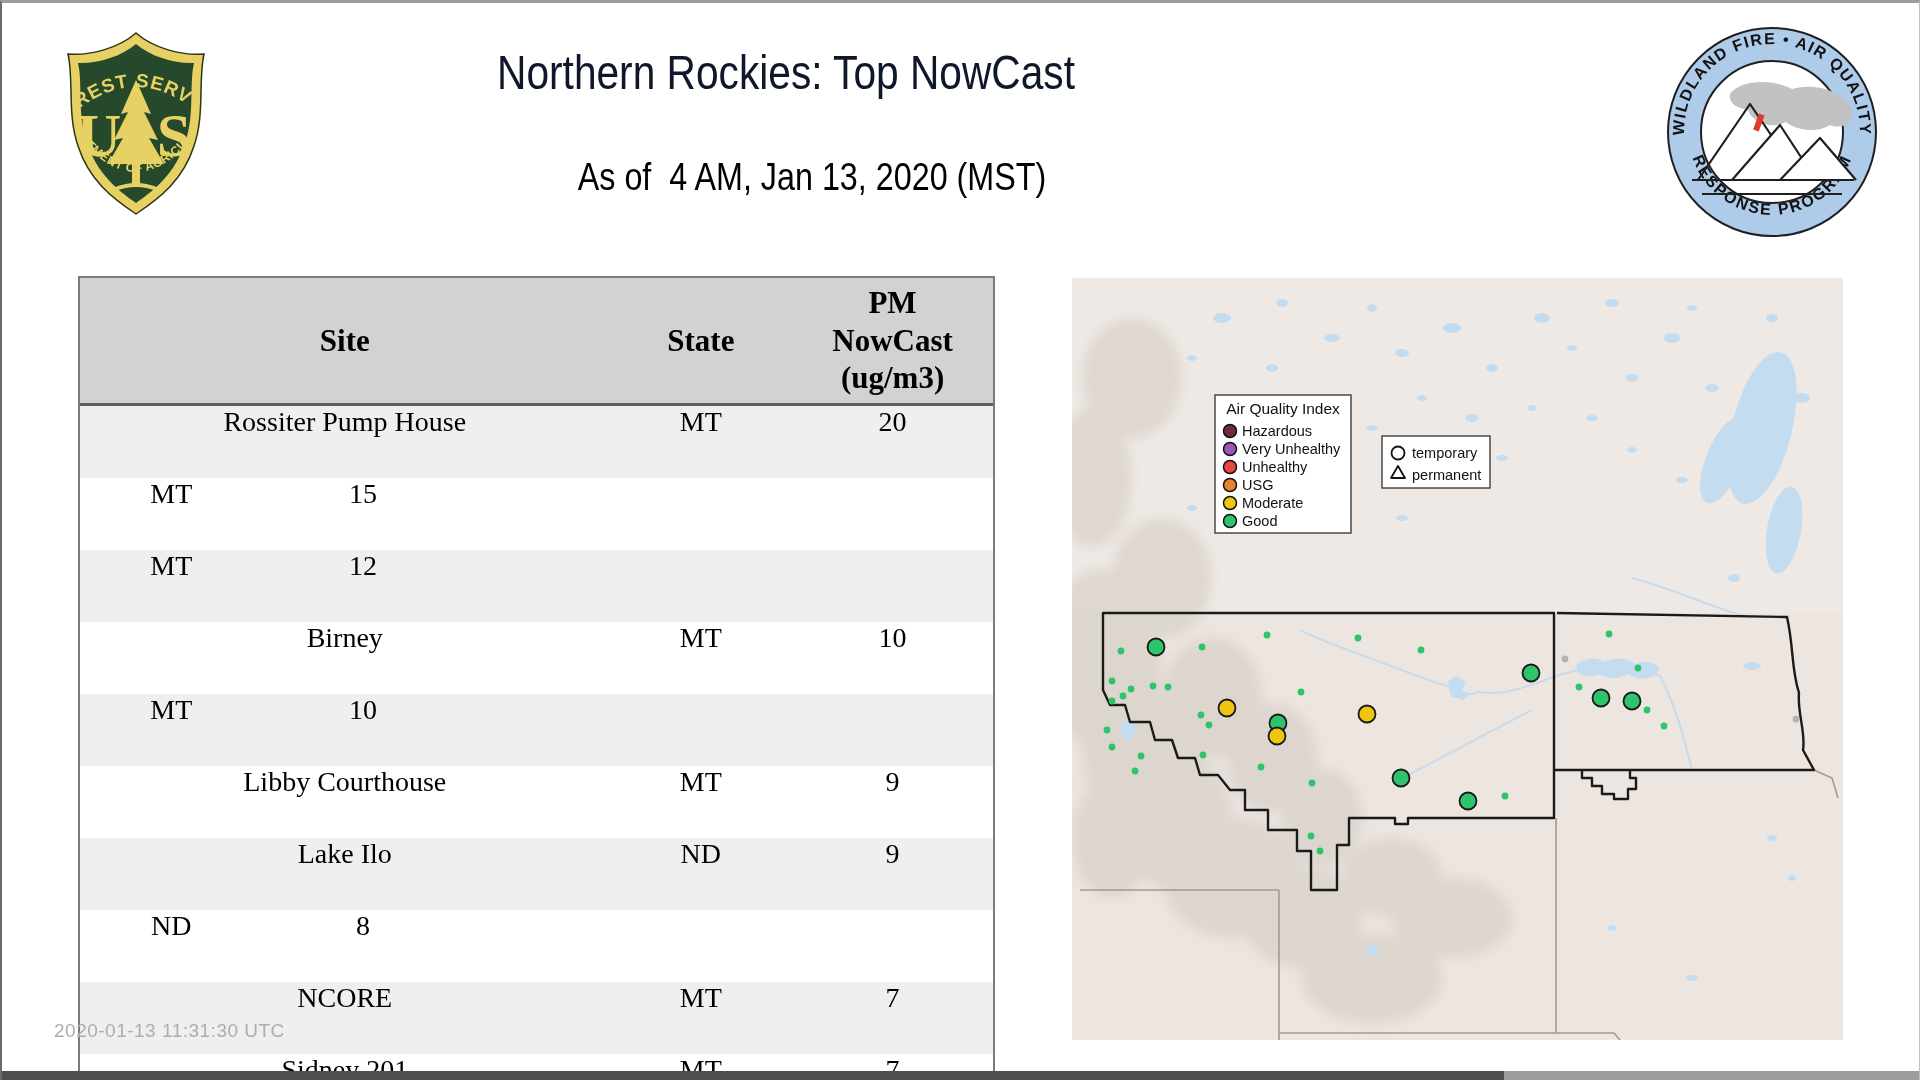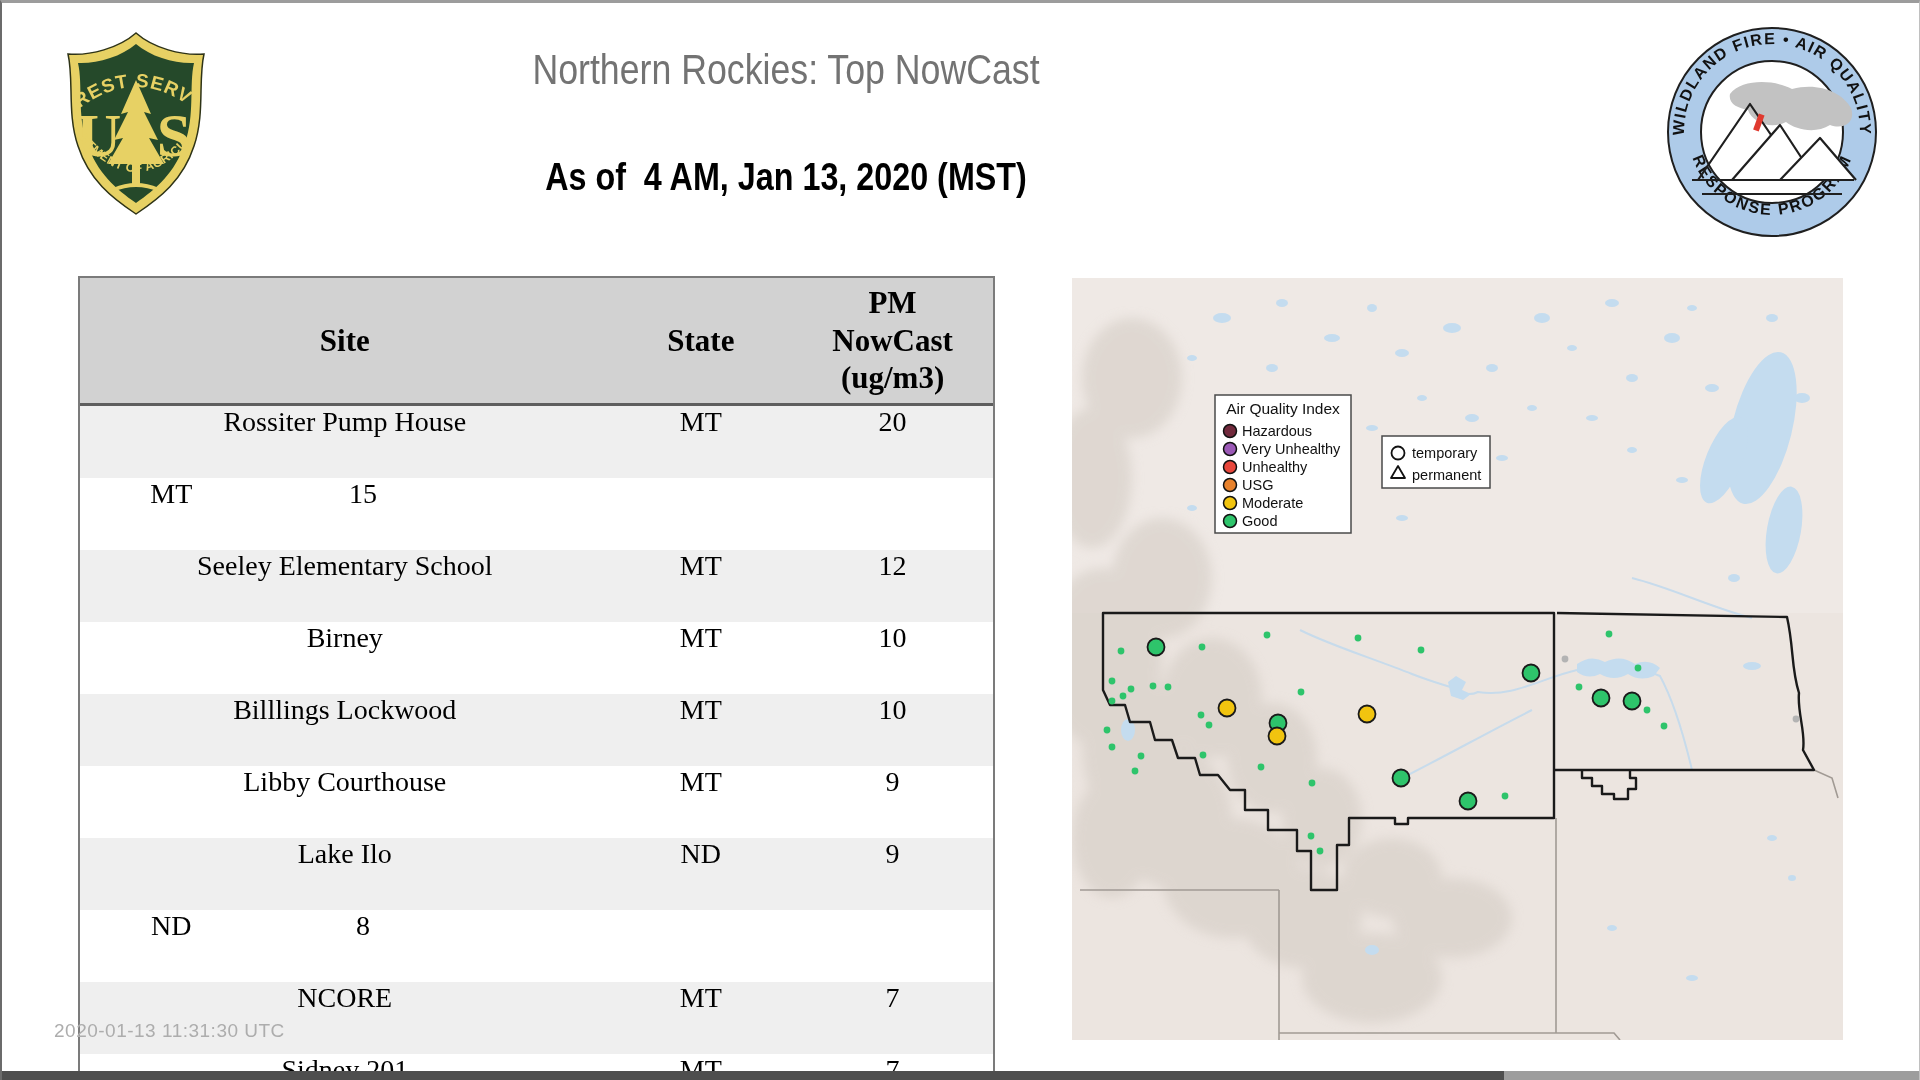--- a/index.html
+++ b/index.html
@@ -5,26 +5,26 @@
   html,body{margin:0;padding:0;}
   body{
     width:1920px;height:1080px;position:relative;background:#ffffff;
     font-family:"Liberation Sans",sans-serif;overflow:hidden;
   }
   .page-frame{position:absolute;inset:0;border-top:3px solid #9c9c9c;border-left:2px solid #6b6b6b;border-right:1px solid #c0c0c0;pointer-events:none;z-index:50;}
 
   
   .title{
     position:absolute;left:786px;top:48px;transform:translateX(-50%);
-    white-space:nowrap;font-size:43px;color:#737373;line-height:1;
+    white-space:nowrap;font-size:49px;color:#0f172a;line-height:1;
   }
   .title .squeeze{display:inline-block;transform:scaleX(.83);transform-origin:center;}
   .subtitle{
-    position:absolute;left:786px;top:158px;transform:translateX(-50%);
-    white-space:pre;font-size:38px;color:#000;line-height:1;font-weight:bold;
+    position:absolute;left:812px;top:158px;transform:translateX(-50%);
+    white-space:pre;font-size:38px;color:#000;line-height:1;
   }
   .subtitle .squeeze{display:inline-block;transform:scaleX(.85);transform-origin:center;}
   .usfs-logo{position:absolute;left:55px;top:28px;}
   .wfaqrp-logo{position:absolute;left:1662px;top:22px;}
 
   
   .aqtable{
     position:absolute;left:78px;top:276px;width:913px;
     border:2px solid #7b7b7b;background:#fff;
     font-family:"Liberation Serif","DejaVu Serif",serif;
@@ -124,31 +124,29 @@
       <div class="row">
         <div class="col-site">Rossiter Pump House</div>
         <div class="col-state">MT</div>
         <div class="col-pm">20</div>
       </div>
       <div class="row">
         <div class="col-state">MT</div>
         <div class="col-pm">15</div>
       </div>
       <div class="row">
-        <div class="col-site">Seeley Elementary School</div>
         <div class="col-state">MT</div>
         <div class="col-pm">12</div>
       </div>
       <div class="row">
         <div class="col-site">Birney</div>
         <div class="col-state">MT</div>
         <div class="col-pm">10</div>
       </div>
       <div class="row">
-        <div class="col-site">Billlings Lockwood</div>
         <div class="col-state">MT</div>
         <div class="col-pm">10</div>
       </div>
       <div class="row">
         <div class="col-site">Libby Courthouse</div>
         <div class="col-state">MT</div>
         <div class="col-pm">9</div>
       </div>
       <div class="row">
         <div class="col-site">Lake Ilo</div>

